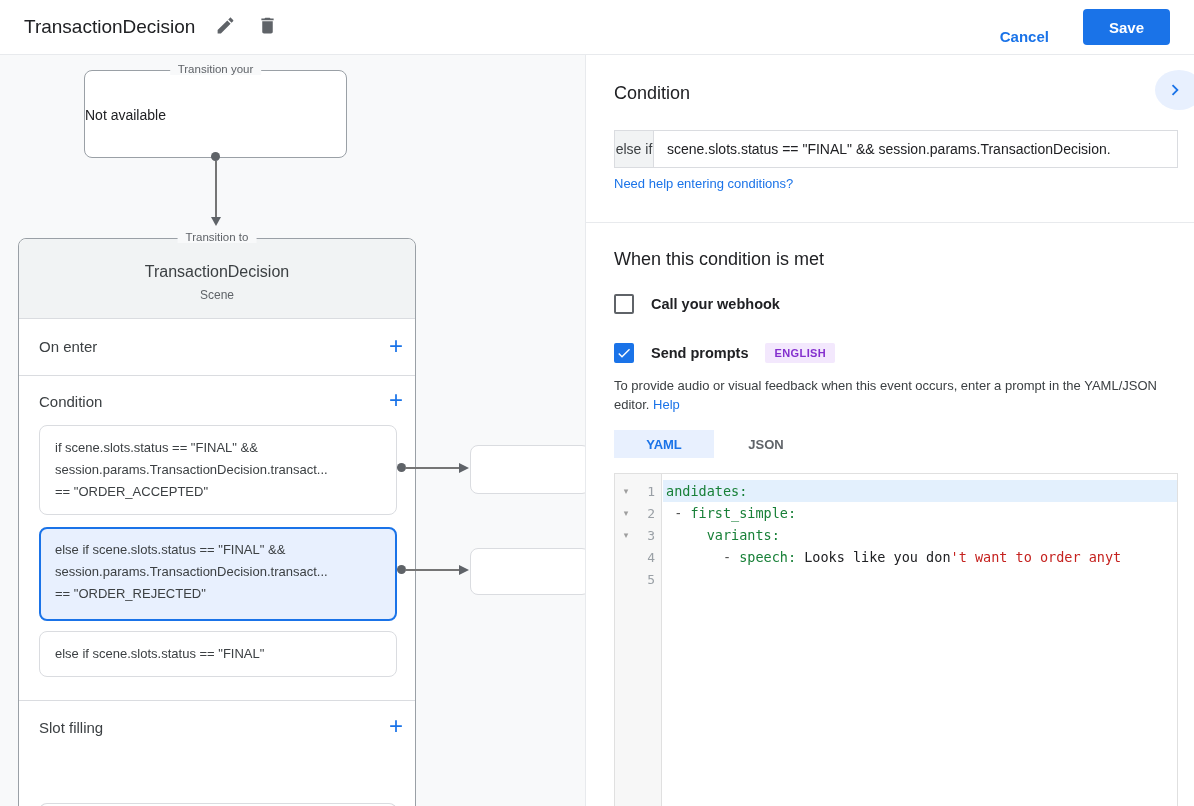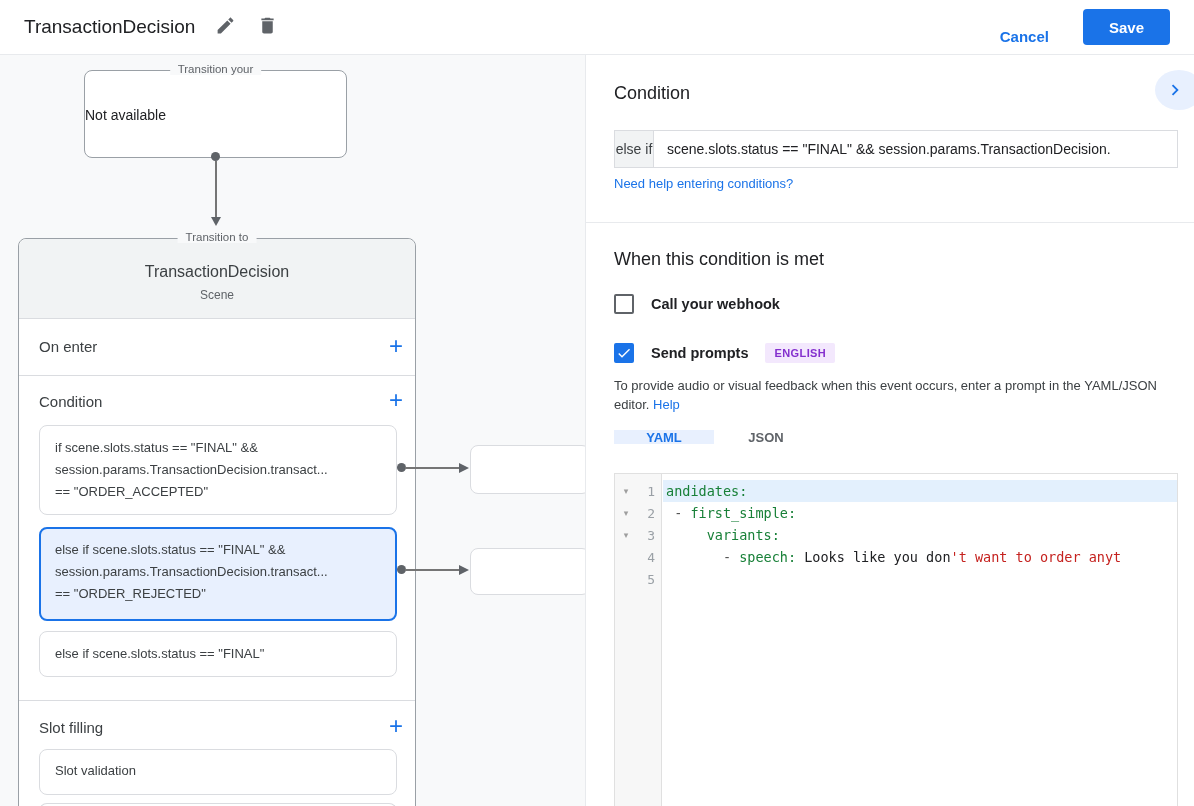--- a/index.html
+++ b/index.html
@@ -103,21 +103,21 @@
   .checkbox { width:20px; height:20px; border:2px solid #5f6368; border-radius:2px; background:#fff; flex:none; cursor:pointer; }
   .checkbox.checked { background:#1a73e8; border-color:#1a73e8; display:flex; align-items:center; justify-content:center; }
   .checkbox.checked svg { fill:#fff; width:16px; height:16px; }
   .check-label { margin-left:17px; font-size:14.5px; font-weight:700; color:#202124; }
   .lang-badge {
     margin-left:17px; background:#f3e8fd; color:#8430ce; font-size:11px; font-weight:700;
     letter-spacing:0.4px; padding:4px 9px; border-radius:2px;
   }
   .feedback { position:absolute; left:28px; top:321px; width:562px; font-size:13px; line-height:19px; color:#3c4043; }
   .tabs { position:absolute; left:28px; top:375px; display:flex; }
-  .tab { height:14px; display:flex; align-items:center; justify-content:center; font-size:13px; font-weight:700; cursor:pointer; border:none; background:none; font-family:inherit; }
+  .tab { height:28px; display:flex; align-items:center; justify-content:center; font-size:13px; font-weight:700; cursor:pointer; border:none; background:none; font-family:inherit; }
   .tab-yaml { width:100px; background:#e8f0fe; color:#1a73e8; }
   .tab-json { width:104px; background:none; color:#5f6368; }
   
   .editor { position:absolute; left:28px; top:418px; right:16px; bottom:0; border:1px solid #e0e0e0; border-bottom:none; background:#fff; }
   .gutter { position:absolute; left:0; top:0; bottom:0; width:47px; background:#f7f7f7; border-right:1px solid #e0e0e0; padding-top:6px; }
   .g-row { height:22px; display:flex; align-items:center; }
   .fold { width:17px; padding-left:5px; color:#9e9e9e; font-size:9px; cursor:pointer; background:none; border:none; }
   .lnum { flex:1; text-align:right; padding-right:6px; color:#9aa0a6; font-size:13px; font-family:"DejaVu Sans Mono",monospace; }
   .code { position:absolute; left:48px; top:0; right:0; bottom:0; padding-top:6px; overflow:hidden; }
   .c-line { height:22px; line-height:22px; font-family:"DejaVu Sans Mono",monospace; font-size:13.5px; white-space:pre; padding-left:3px; }
@@ -192,21 +192,20 @@
         </div>
 
         <div class="cond-card card-3">
           <div>else if scene.slots.status == "FINAL"</div>
         </div>
       </div>
 
       <div class="sect sect-slot">
         <span class="sect-label">Slot filling</span>
         <button class="plus-btn">+</button>
-        <div class="slot-card">Slot validation</div>
         <div class="slot-card-partial"></div>
       </div>
     </div>
 
     <span class="dot" style="left:397px; top:408px;"></span>
     <span class="hline" style="left:405px; top:412px; width:55px;"></span>
     <span class="arrow-right" style="left:459px; top:408px;"></span>
     <div class="target-box target-box-1"></div>
 
     <span class="dot" style="left:397px; top:510px;"></span>

